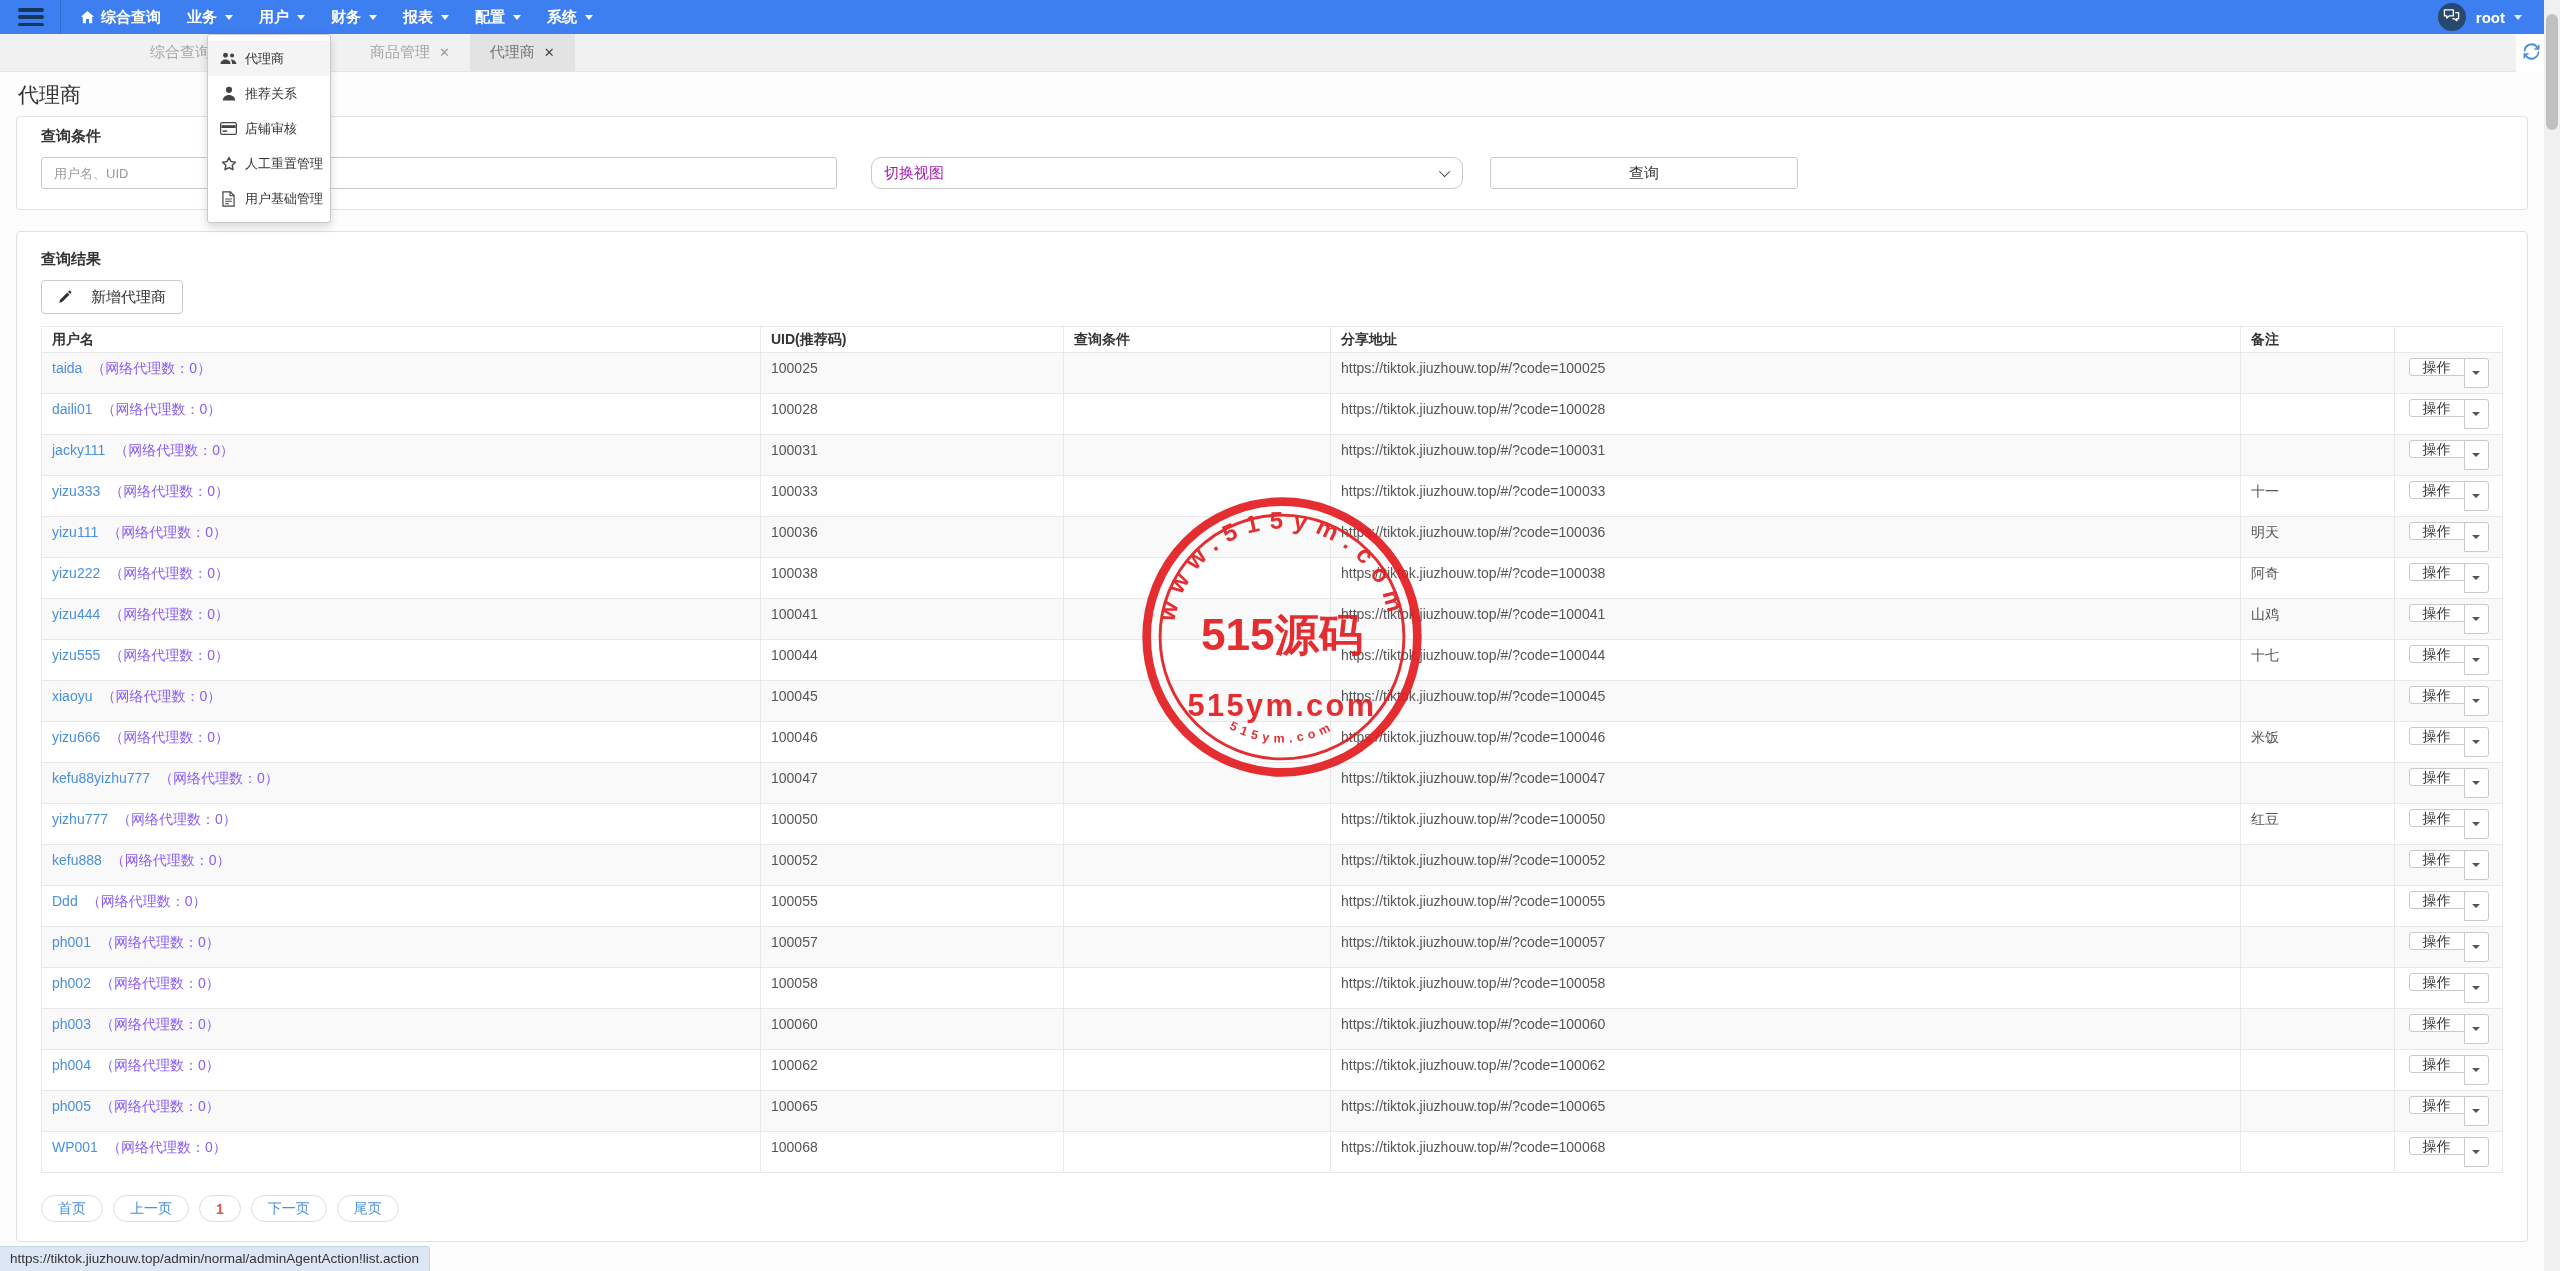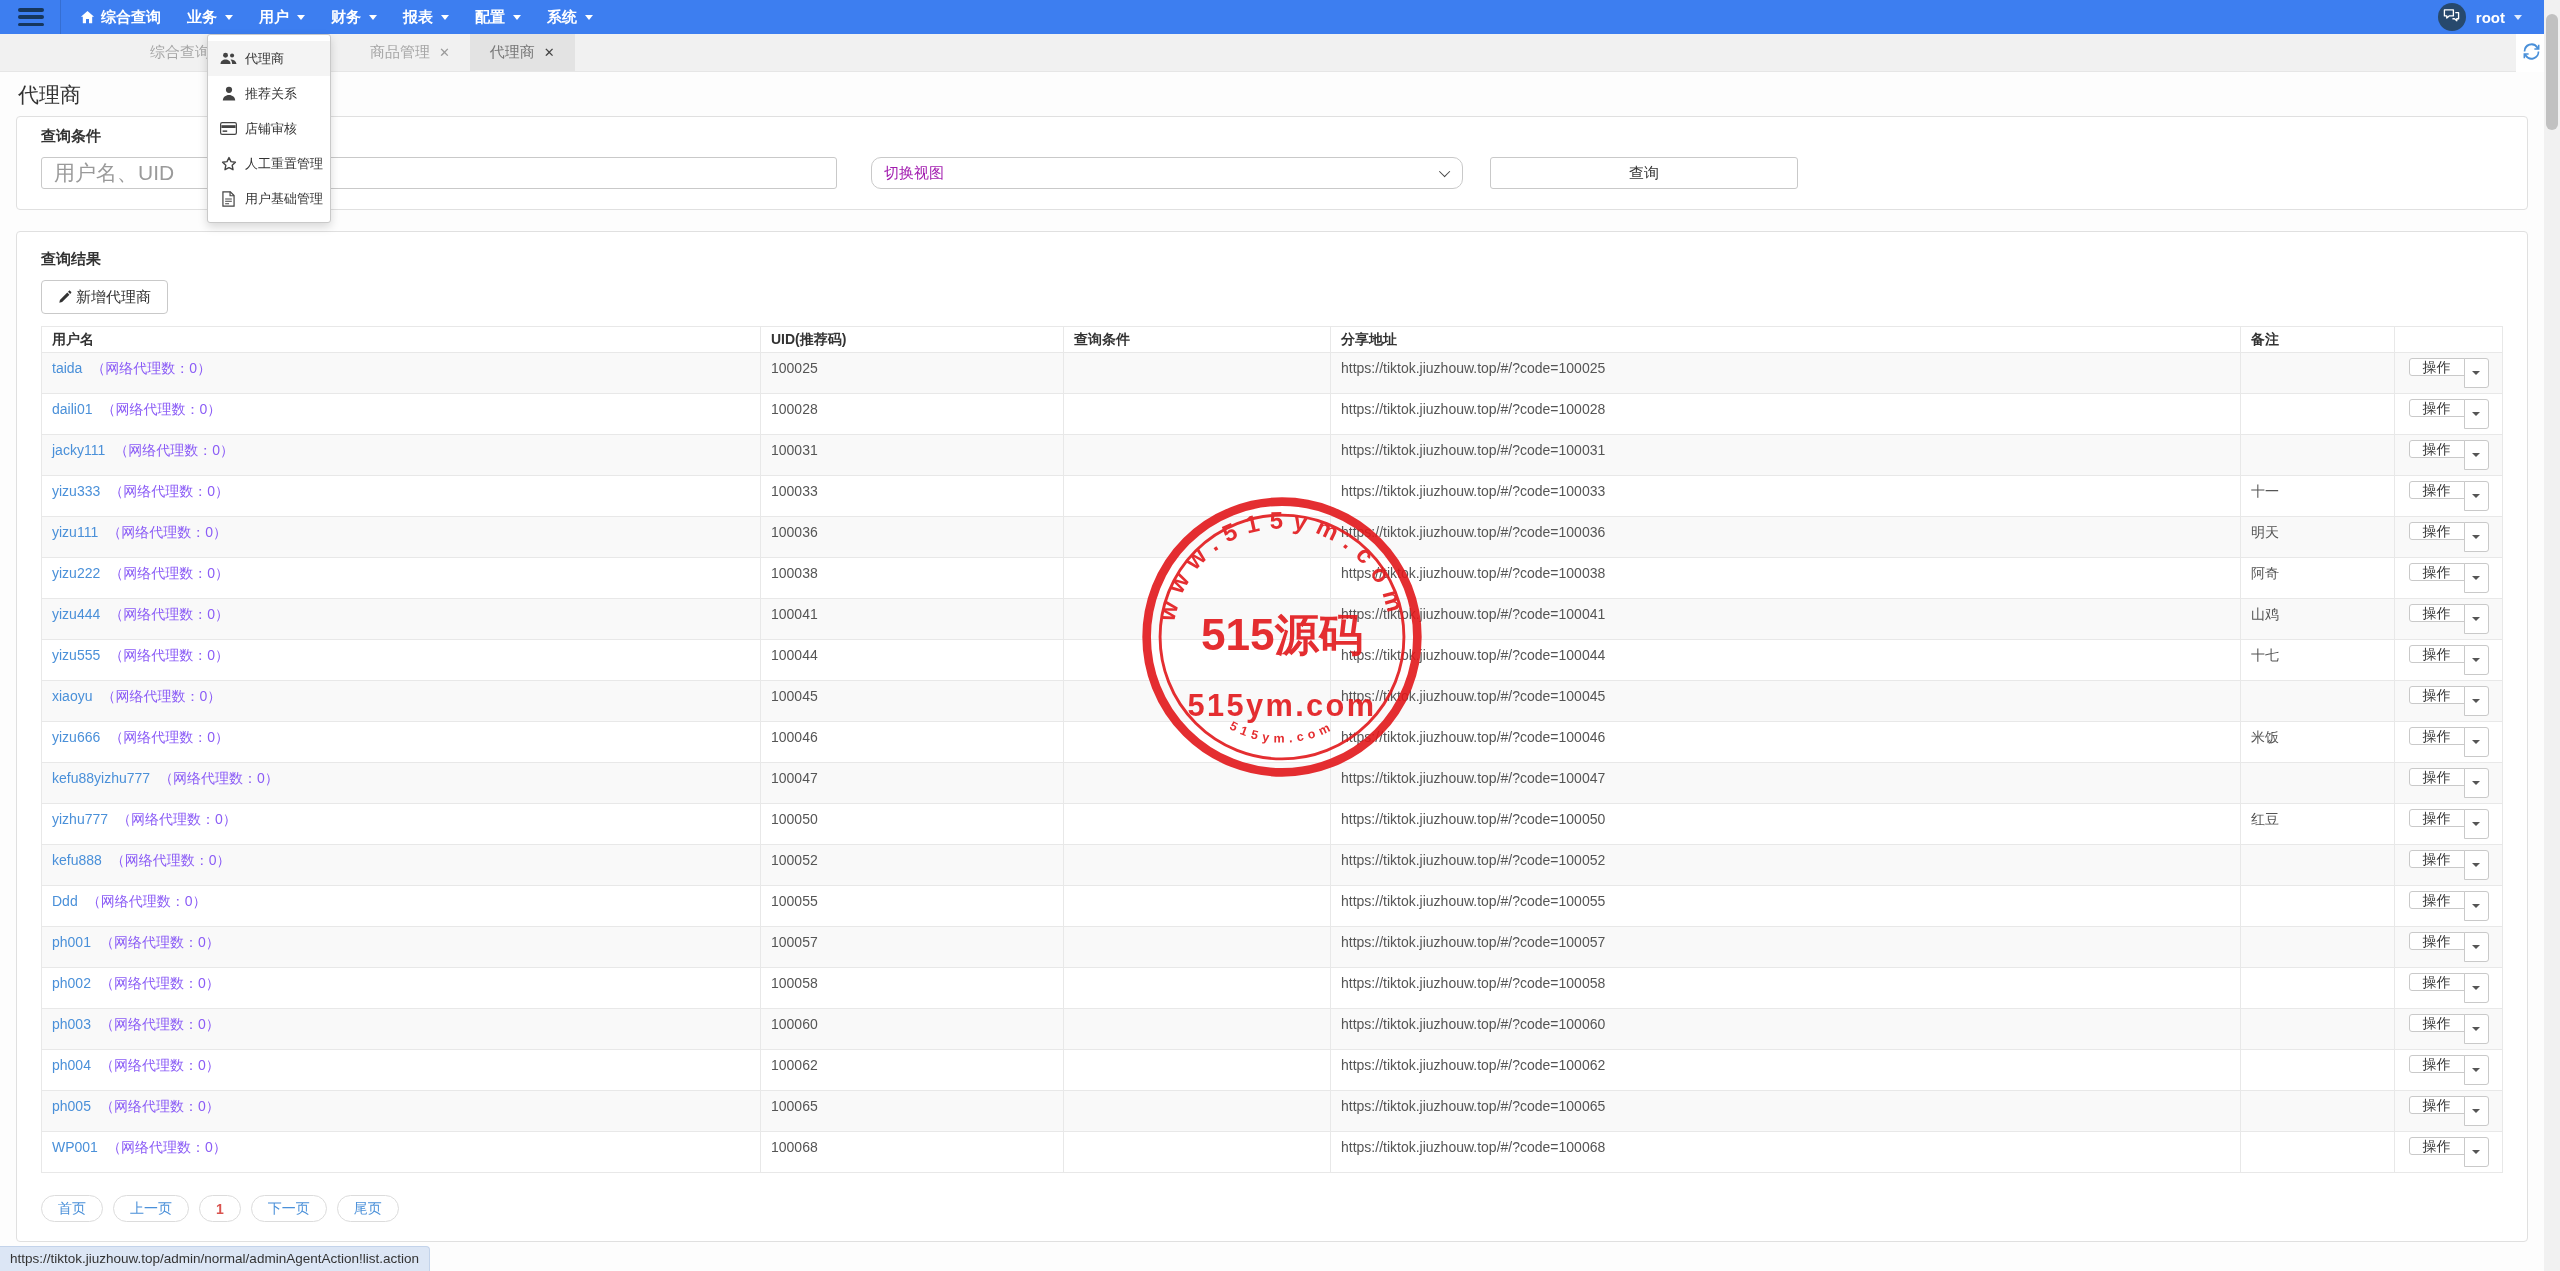--- a/index.html
+++ b/index.html
@@ -35,28 +35,28 @@
   .user-menu .menu-item.active { background:#f4f4f4; }
   .user-menu .menu-icon { width:17px; display:flex; justify-content:center; color:#444; flex:none; }
 
   
   .content { position:absolute; top:72px; left:0; right:16px; bottom:0; padding:0 16px; }
   .page-title { font-size:21px; font-weight:400; color:#333; margin:8px 0 0 2px; line-height:30px; }
   .card { border:1px solid #e0e0e0; border-radius:4px; background:#fff; }
   .card-query { margin-top:6px; padding:10px 24px 20px; }
   .section-label { font-size:15px; font-weight:bold; color:#333; line-height:18px; }
   .query-row { display:flex; align-items:center; margin-top:12px; }
-  .text-input { width:796px; height:32px; border:1px solid #c9c9c9; border-radius:3px; padding:0 12px; font-size:21px; color:#333; font-family:inherit; outline:none; }
+  .text-input { width:796px; height:32px; border:1px solid #c9c9c9; border-radius:3px; padding:0 12px; font-size:13px; color:#333; font-family:inherit; outline:none; }
   .text-input::placeholder { color:#9a9a9a; }
   .select { width:592px; height:32px; border:1px solid #c9c9c9; border-radius:10px; margin-left:34px; display:flex; align-items:center; justify-content:space-between; padding:0 12px; font-size:15px; color:#a21caf; cursor:pointer; background:#fff; }
   .chev { width:8px; height:8px; border-left:1.6px solid #444; border-bottom:1.6px solid #444; transform:rotate(-45deg) translateY(-2px); }
   .btn { border:1px solid #c9c9c9; border-radius:3px; background:#fff; font-size:15px; color:#333; font-family:inherit; cursor:pointer; }
   .search-btn { width:308px; height:32px; margin-left:27px; }
   .card-results { margin-top:21px; padding:18px 24px 19px; }
-  .add-btn { margin-top:12px; height:34px; padding:0 16px; border-radius:4px; display:inline-flex; align-items:center; gap:4px; color:#333; }
+  .add-btn { margin-top:12px; height:34px; padding:0 16px; border-radius:4px; display:inline-flex; align-items:center; gap:19px; color:#333; }
   .add-btn .icon { color:#333; display:flex; }
 
   
   table.grid { margin-top:12px; width:100%; border-collapse:collapse; table-layout:fixed;padding-left:28px; }
   .grid th { height:26px; font-size:14px; font-weight:bold; color:#333; text-align:left; padding:3px 10px; border:1px solid #e8e8e8; background:#fff; }
   .grid td { height:41px; font-size:14px; color:#555; padding:7px 10px 0; border:1px solid #e8e8e8; vertical-align:top; background:#fff; overflow:hidden; white-space:nowrap; }
   .grid tbody tr:nth-child(odd) td { background:#f9f9f9; }
   .user-link { color:#4a90d9; text-decoration:none; cursor:pointer; }
   .user-count { color:#8b5cf6; margin-left:9px; }
   .td-action { vertical-align:middle !important; text-align:center; padding:0 6px !important; }

